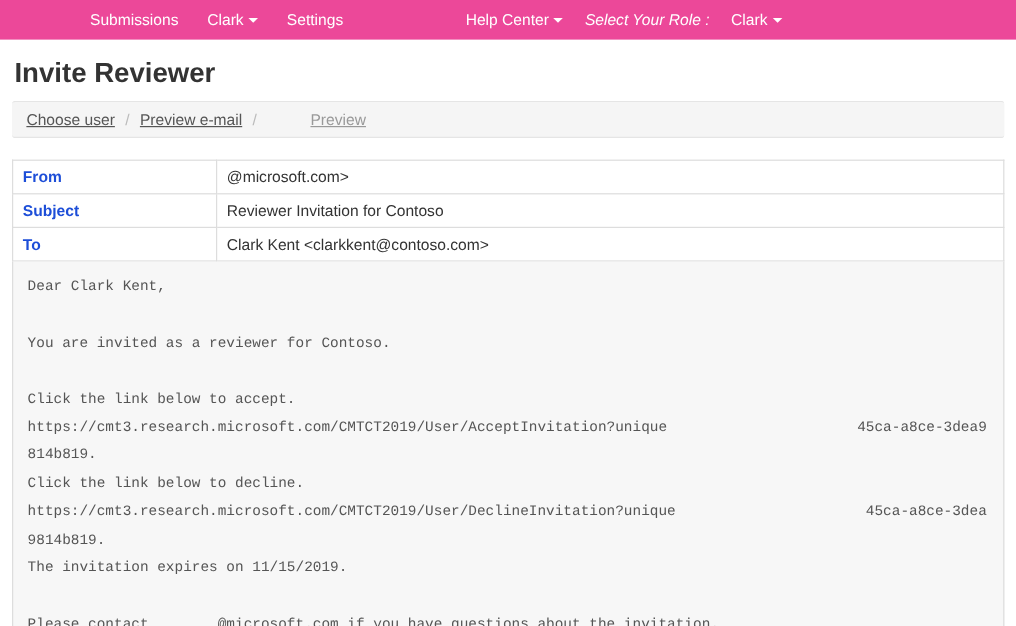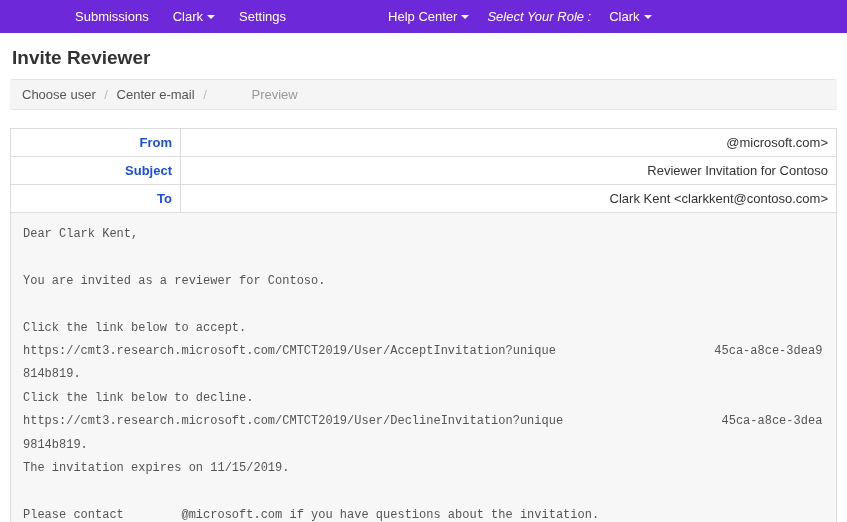--- a/index.html
+++ b/index.html
@@ -4,21 +4,21 @@
 <style>
   * { box-sizing: border-box; margin: 0; padding: 0; }
   body {
     font-family: "Helvetica Neue", Helvetica, Arial, sans-serif;
     font-size: 13px;
     color: #333;
     background: #fff;
     width: 847px;
   }
   .topbar {
-    background: #6d28d9;
+    background: #ec4899;
     height: 33px;
     display: flex;
     align-items: center;
     color: #fff;
     font-size: 13px;
     padding: 0 10px 0 63px;
   }
   .topbar .nav-left { display: flex; gap: 0; }
   .topbar .nav-item {
     padding: 0 12px;
@@ -31,54 +31,54 @@
     display: inline-block;
     width: 0; height: 0;
     border-left: 4px solid transparent;
     border-right: 4px solid transparent;
     border-top: 4px solid #fff;
     vertical-align: middle;
   }
   .topbar .spacer1 { width: 78px; }
   .topbar .role-label { padding: 0 6px; font-style: italic; }
   .page-title {
-    font-size: 19px;
+    font-size: 23px;
     font-weight: 600;
     padding: 14px 12px 10px 12px;
     color: #333;
   }
   .breadcrumb {
     background: #f5f5f5;
     border: 1px solid #e5e5e5;
     border-left: none;
     border-right: none;
     padding: 7px 12px;
     font-size: 13px;
     margin: 0 10px 18px 10px;
     border-radius: 3px;
   }
   .breadcrumb .crumb {
     color: #555;
     display: inline;
+    text-decoration: underline;
   }
   .breadcrumb .sep { color: #bbb; padding: 0 5px; }
   .breadcrumb .current { color: #999; margin-left: 36px; }
   .panel {
     margin: 0 10px;
   }
   .hdr-table {
     width: 100%;
     border-collapse: collapse;
     border: 1px solid #ddd;
   }
   .hdr-table td {
     border: 1px solid #ddd;
     padding: 6px 8px;
     font-size: 13px;
-    text-align: right;
   }
   .hdr-table td.label {
     width: 170px;
     font-weight: 700;
     color: #1d4ed8;
   }
   .email-body {
     border: 1px solid #ddd;
     border-top: none;
     padding: 10px 12px 14px 12px;
@@ -120,21 +120,21 @@
     <span>Clark</span>
     <span class="caret"></span>
   </div>
 </div>
 
 <h1 class="page-title">Invite Reviewer</h1>
 
 <div class="breadcrumb">
   <span class="crumb">Choose user</span>
   <span class="sep">/</span>
-  <span class="crumb">Center e-mail</span>
+  <span class="crumb">Preview e-mail</span>
   <span class="sep">/</span>
   <span class="crumb current">Preview</span>
 </div>
 
 <div class="panel">
   <table class="hdr-table">
     <tbody>
         <tr>
       <td class="label">From</td>
       <td>@microsoft.com&gt;</td>

